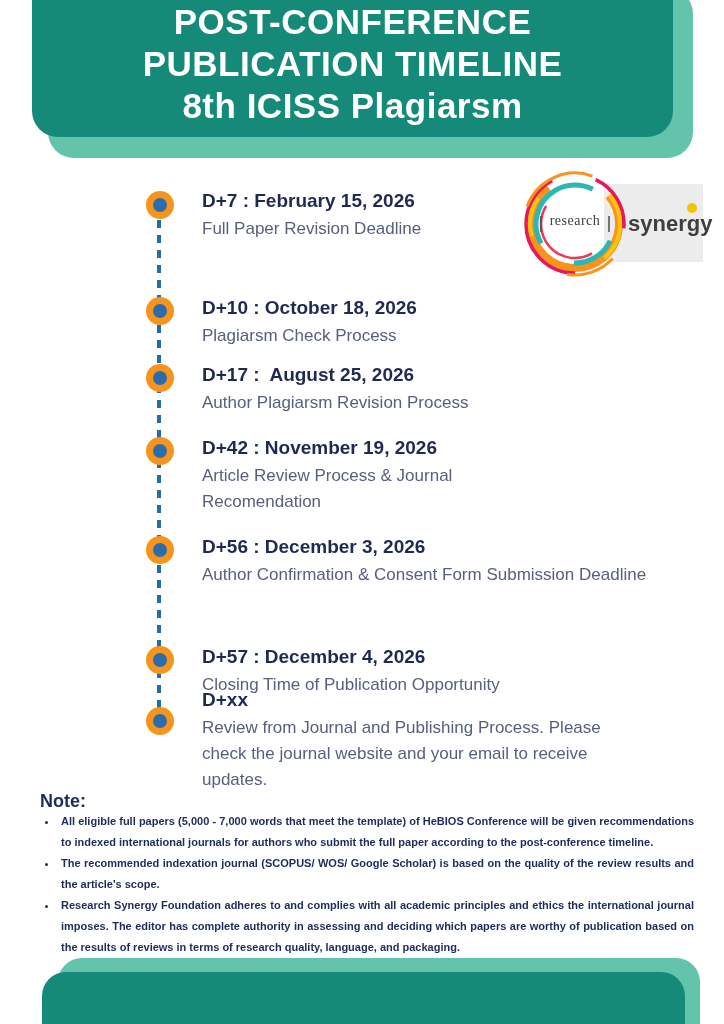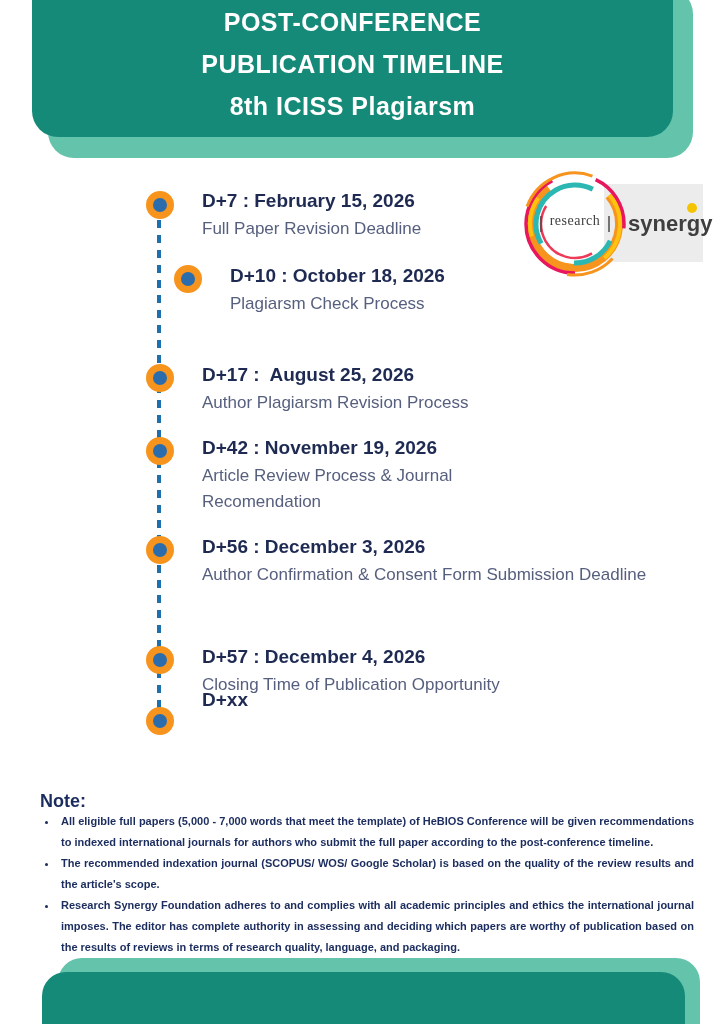--- a/index.html
+++ b/index.html
@@ -19,21 +19,21 @@
   }
   .header-card {
     position: absolute; left: 32px; top: -28px;
     width: 641px; height: 165px;
     background: #168a78; border-radius: 26px;
     display: flex; flex-direction: column;
     justify-content: flex-end; align-items: center;
     padding-bottom: 10px;
   }
   .header-card .hline {
-    color: #ffffff; font-size: 25px; font-weight: bold;
+    color: #ffffff; font-size: 35px; font-weight: bold;
     line-height: 42px; text-align: center; letter-spacing: 0.5px;
     white-space: nowrap;
   }
 
   
   .tl-line {
     position: absolute; left: 157px; top: 205px;
     width: 4px; height: 517px;
     background: repeating-linear-gradient(to bottom, #1e6fad 0 8px, transparent 8px 15px);
   }
@@ -45,21 +45,21 @@
   }
   .tl-heading {
     font-size: 19px; font-weight: bold; color: #1e2a52;
     line-height: 25px; white-space: pre-wrap;
   }
   .tl-desc {
     margin-top: 3px; font-size: 17px; font-weight: normal;
     color: #565f7e; line-height: 26px;
   }
   #e1 { top: 188px; width: 430px; } #e1 .tl-dot { top: 3px; }
-  #e2 { top: 263px; width: 430px; margin-left: 28px; } #e2 .tl-dot { top: 2px; }
+  #e2 { top: 295px; width: 430px; } #e2 .tl-dot { top: 2px; }
   #e3 { top: 362px; width: 440px; } #e3 .tl-dot { top: 2px; }
   #e4 { top: 435px; width: 330px; } #e4 .tl-dot { top: 2px; }
   #e5 { top: 534px; width: 455px; } #e5 .tl-dot { top: 2px; }
   #e6 { top: 644px; width: 440px; } #e6 .tl-dot { top: 2px; }
   #e7 { top: 687px; width: 440px; } #e7 .tl-dot { top: 20px; }
 
   
   .logo-gray {
     position: absolute; left: 604px; top: 184px;
     width: 99px; height: 78px; background: #edecec;
@@ -138,20 +138,21 @@
   <div class="tl-desc">Author Confirmation &amp; Consent Form Submission Deadline</div>
 </div>
 <div class="tl-entry" id="e6">
   <span class="tl-dot"></span>
   <div class="tl-heading">D+57 : December 4, 2026</div>
   <div class="tl-desc">Closing Time of Publication Opportunity</div>
 </div>
 <div class="tl-entry" id="e7">
   <span class="tl-dot"></span>
   <div class="tl-heading">D+xx</div>
+  <div class="tl-desc">Review from Journal and Publishing Process. Please check the journal website and your email to receive updates.</div>
 </div>
 
 <div class="logo-gray"></div>
 <svg class="logo-swirl" viewBox="0 0 116 116" aria-hidden="true">
   <circle cx="58" cy="58" r="44" fill="none" stroke="#f7941e" stroke-width="8" stroke-dasharray="210 67" transform="rotate(-40 58 58)"></circle>
   <circle cx="58" cy="58" r="49" fill="none" stroke="#e8175d" stroke-width="3.5" stroke-dasharray="130 45 60 73" transform="rotate(90 58 58)"></circle>
   <circle cx="58" cy="58" r="51" fill="none" stroke="#f7941e" stroke-width="3" stroke-dasharray="80 100 50 90" transform="rotate(200 58 58)"></circle>
   <circle cx="58" cy="58" r="39" fill="none" stroke="#2cb7b3" stroke-width="5" stroke-dasharray="100 60 45 40" transform="rotate(150 58 58)"></circle>
   <circle cx="58" cy="58" r="45" fill="none" stroke="#ffc20e" stroke-width="4" stroke-dasharray="70 90 40 83" transform="rotate(320 58 58)"></circle>
   <circle cx="58" cy="58" r="34" fill="none" stroke="#ed3a56" stroke-width="2.5" stroke-dasharray="90 124" transform="rotate(60 58 58)"></circle>

